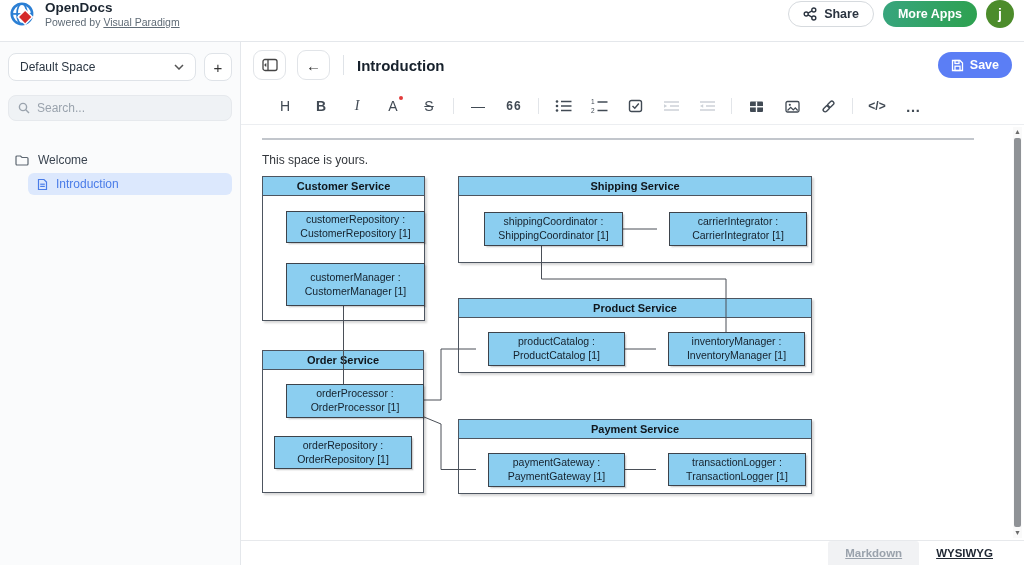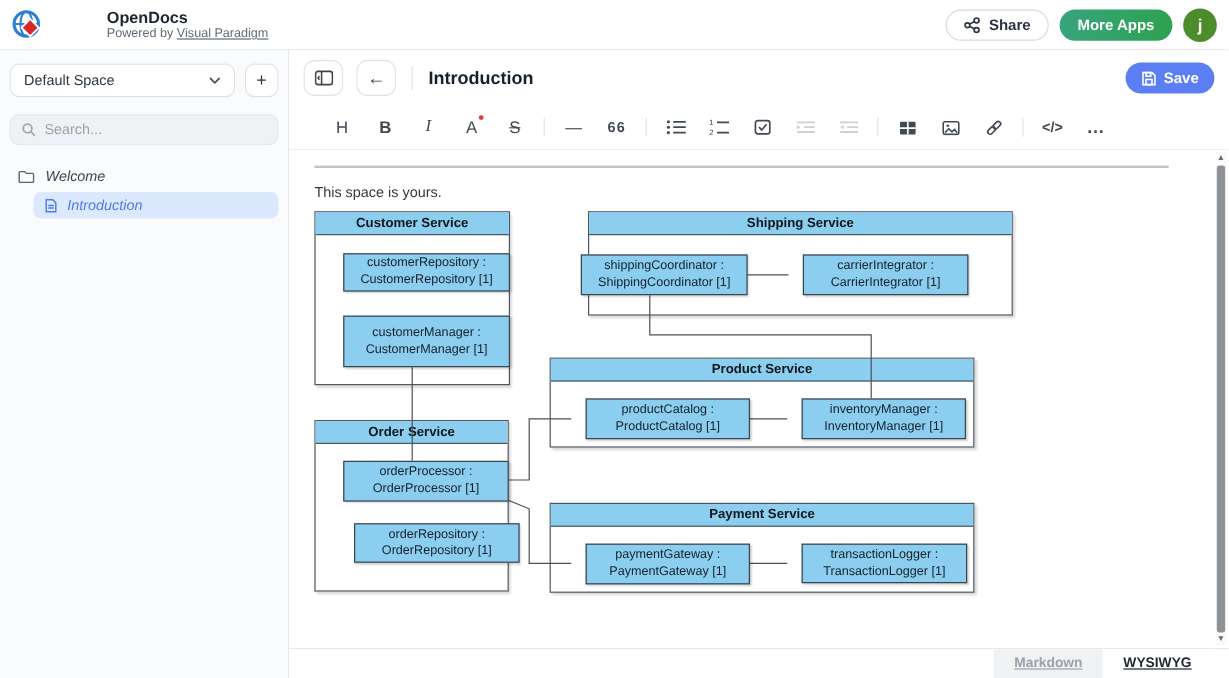--- a/index.html
+++ b/index.html
@@ -1,21 +1,21 @@
 <!DOCTYPE html>
 <html><head>
 <meta charset="utf-8">
 <style>
   * { box-sizing: border-box; margin: 0; padding: 0; }
   html,body { width:1024px; height:565px; }
   body { font-family:"Liberation Sans", sans-serif; background:#fff; overflow:hidden; color:#1c2733; }
 
   
-  .app-header { height:42px; display:flex; align-items:center; padding:0 10px 0 8px;
-                border-bottom:1px solid #e4e7eb; background:#fff;gap:44px; }
+  .app-header { height:42px; display:flex; align-items:flex-start; padding:0 10px 0 8px;
+                border-bottom:1px solid #e4e7eb; background:#fff; }
   .logo { width:30px; height:30px; flex:0 0 auto; }
   .brand { margin-left:7px; line-height:1.15; }
   .brand-name { font-size:13.5px; font-weight:bold; color:#1b2530; }
   .brand-sub { font-size:10.5px; color:#5f6b76; }
   .brand-sub a { color:#5f6b76; }
   .header-right { margin-left:auto; display:flex; align-items:center; gap:9px; }
   .share-btn { display:flex; align-items:center; gap:7px; border:1px solid #d6dade; border-radius:15px;
                background:#fff; padding:5px 14px; font-size:12.5px; font-weight:bold; color:#2b3440; cursor:pointer; }
   .more-apps-btn { border:none; border-radius:15px; padding:6px 15px; font-size:12.5px; font-weight:bold;
                color:#fff; background:linear-gradient(100deg,#38a57e 0%, #2da14f 100%); cursor:pointer; }
@@ -31,21 +31,21 @@
   .space-select { flex:1; height:28px; border:1px solid #dfe3e8; background:#fff; border-radius:8px;
                   display:flex; align-items:center; justify-content:space-between; padding:0 11px;
                   font-size:12px; font-weight:normal; color:#2b3642; cursor:pointer; }
   .add-btn { width:28px; height:28px; border:1px solid #dfe3e8; background:#fff; border-radius:8px;
              font-size:15px; color:#333; cursor:pointer; line-height:1; }
   .search-box { margin-top:14px; height:26px; background:#eff2f5; border:1px solid #e6e9ed; border-radius:8px;
                 display:flex; align-items:center; gap:7px; padding:0 9px; }
   .search-box input { border:none; background:transparent; outline:none; font-size:12px; color:#3a4450;
                       width:100%; font-family:"Liberation Sans", sans-serif; }
   .search-box input::placeholder { color:#9aa3ad; }
-  .tree { margin-top:15px;font-style:italic; }
+  .tree { margin-top:28px; }
   .tree-folder { display:flex; align-items:center; gap:9px; padding:4px 7px; font-size:12px; color:#3a4450; cursor:pointer; }
   .tree-doc { display:flex; align-items:center; gap:8px; margin:2px 0 0 20px; padding:4px 9px; border-radius:6px;
               background:#dce8fd; color:#4a7ce8; font-size:12px; cursor:pointer; }
 
   
   .main { flex:1; display:flex; flex-direction:column; background:#fff; min-width:0; }
 
   .doc-header { height:46px; display:flex; align-items:center; padding:0 12px; }
   .icon-btn { width:33px; height:30px; border:1px solid #e1e4e8; border-radius:9px; background:#fff;
               display:flex; align-items:center; justify-content:center; cursor:pointer; color:#444; }
@@ -79,33 +79,33 @@
   .diagram { position:relative; width:552px; height:322px; }
   .svc { position:absolute; border:1px solid #4d5560; background:#fff; box-shadow:2px 2px 2px rgba(0,0,0,0.16); }
   .svc-header { height:19px; background:#8bcef0; border-bottom:1px solid #4d5560; display:flex; align-items:center;
                 justify-content:center; font-size:11px; font-weight:bold; color:#10161c; }
   .comp { position:absolute; background:#8bcef0; border:1px solid #3d434b; box-shadow:1.5px 1.5px 1.5px rgba(0,0,0,0.18);
           display:flex; align-items:center; justify-content:center; text-align:center; font-size:10.5px;
           color:#15202b; line-height:1.3; white-space:pre-line;margin-left:12px; }
   .connectors { position:absolute; left:0; top:0; pointer-events:none; }
 
   #svc-customer  { left:0;   top:0;   width:163px; height:145px; }
-  #svc-shipping  { left:196px; top:0;   width:354px; height:87px;margin-left:32px; }
+  #svc-shipping  { left:196px; top:0;   width:354px; height:87px; }
   #svc-product   { left:196px; top:122px; width:354px; height:75px; }
   #svc-order     { left:0;   top:174px; width:162px; height:143px; }
   #svc-payment   { left:196px; top:243px; width:354px; height:75px; }
 
   #c-custrepo  { left:12px;  top:35px;  width:139px; height:32px; }
   #c-custmgr   { left:12px;  top:87px;  width:139px; height:43px; }
   #c-shipcoord { left:210px; top:36px;  width:139px; height:34px; }
   #c-carrier   { left:395px; top:36px;  width:138px; height:34px; }
   #c-prodcat   { left:214px; top:156px; width:137px; height:34px; }
   #c-invmgr    { left:394px; top:156px; width:137px; height:34px; }
   #c-orderproc { left:12px;  top:208px; width:138px; height:34px; }
-  #c-orderrepo { left:21px;  top:260px; width:138px; height:33px; }
+  #c-orderrepo { left:0;  top:260px; width:138px; height:33px; }
   #c-paygw     { left:214px; top:277px; width:137px; height:34px; }
   #c-translog  { left:394px; top:277px; width:138px; height:33px; }
 
   
   .scrollbar { position:absolute; top:2px; right:2px; bottom:2px; width:9px; display:flex; flex-direction:column;
                align-items:center; background:#fafafa; }
   .sb-arrow { font-size:7px; color:#6b6b6b; line-height:10px; height:10px; flex:0 0 auto; }
   .sb-thumb { flex:1; width:7px; background:#8f9296; border-radius:2px; margin:1px 0; cursor:grab; }
 
   

